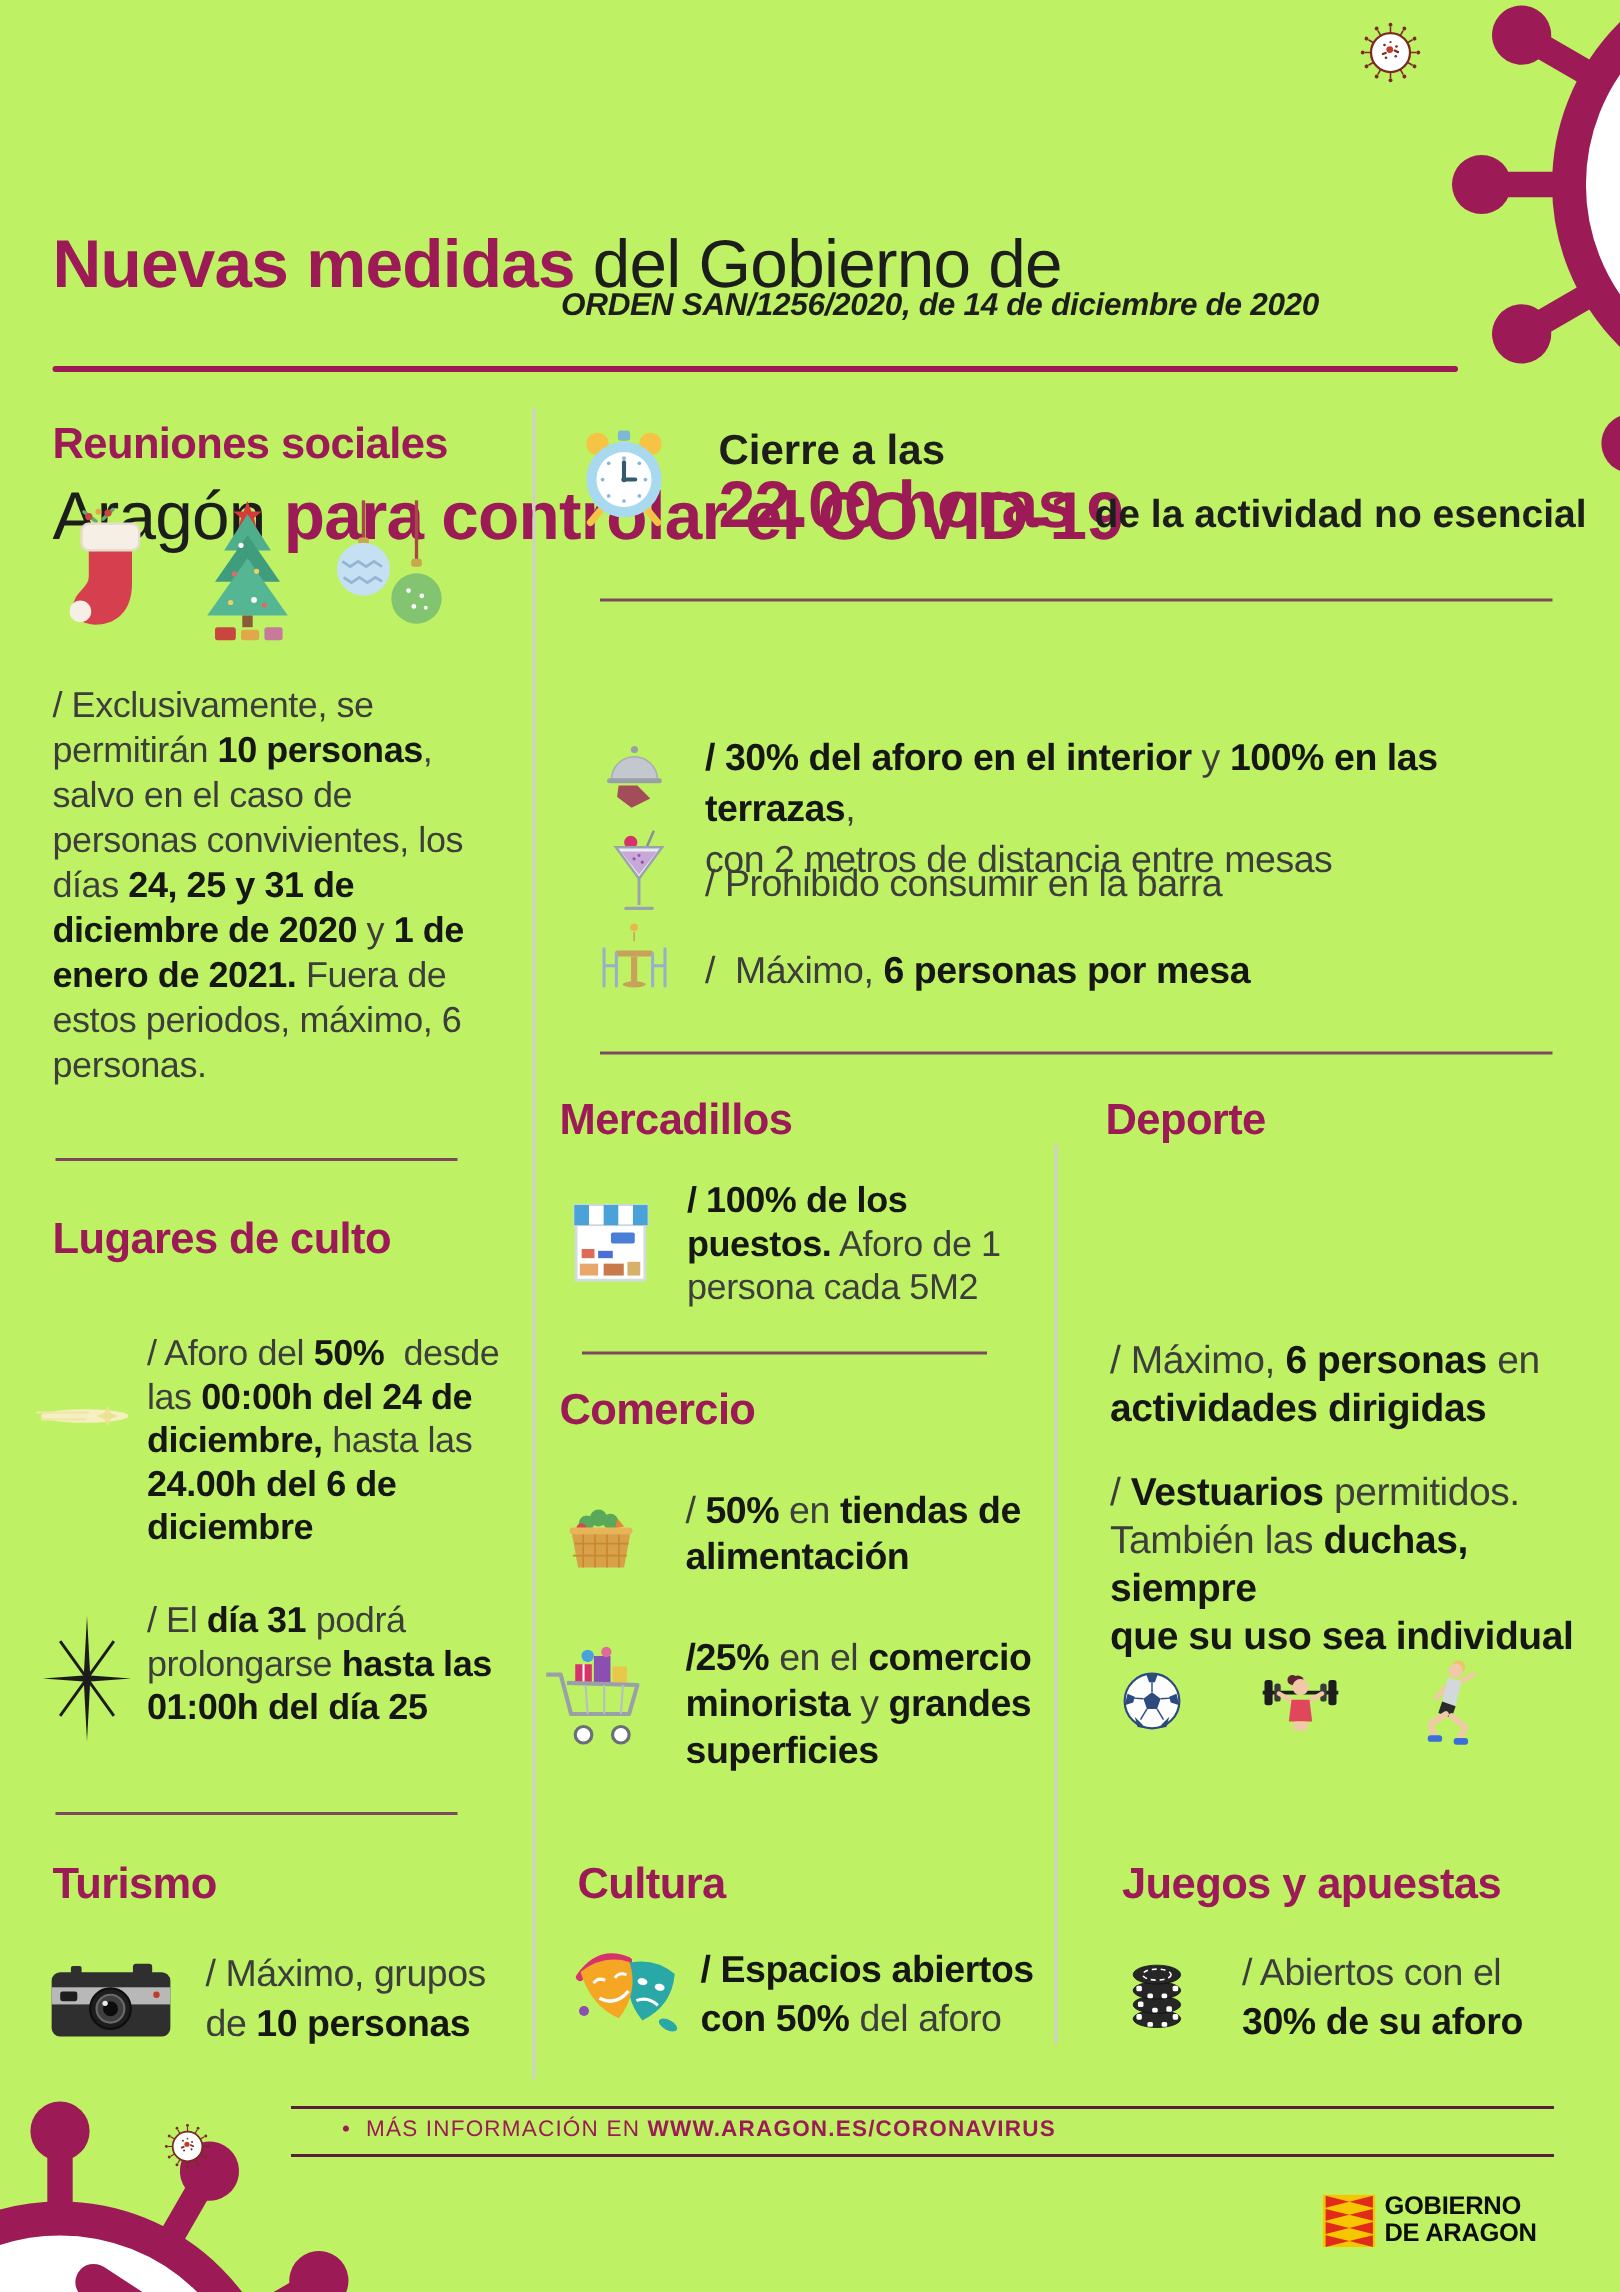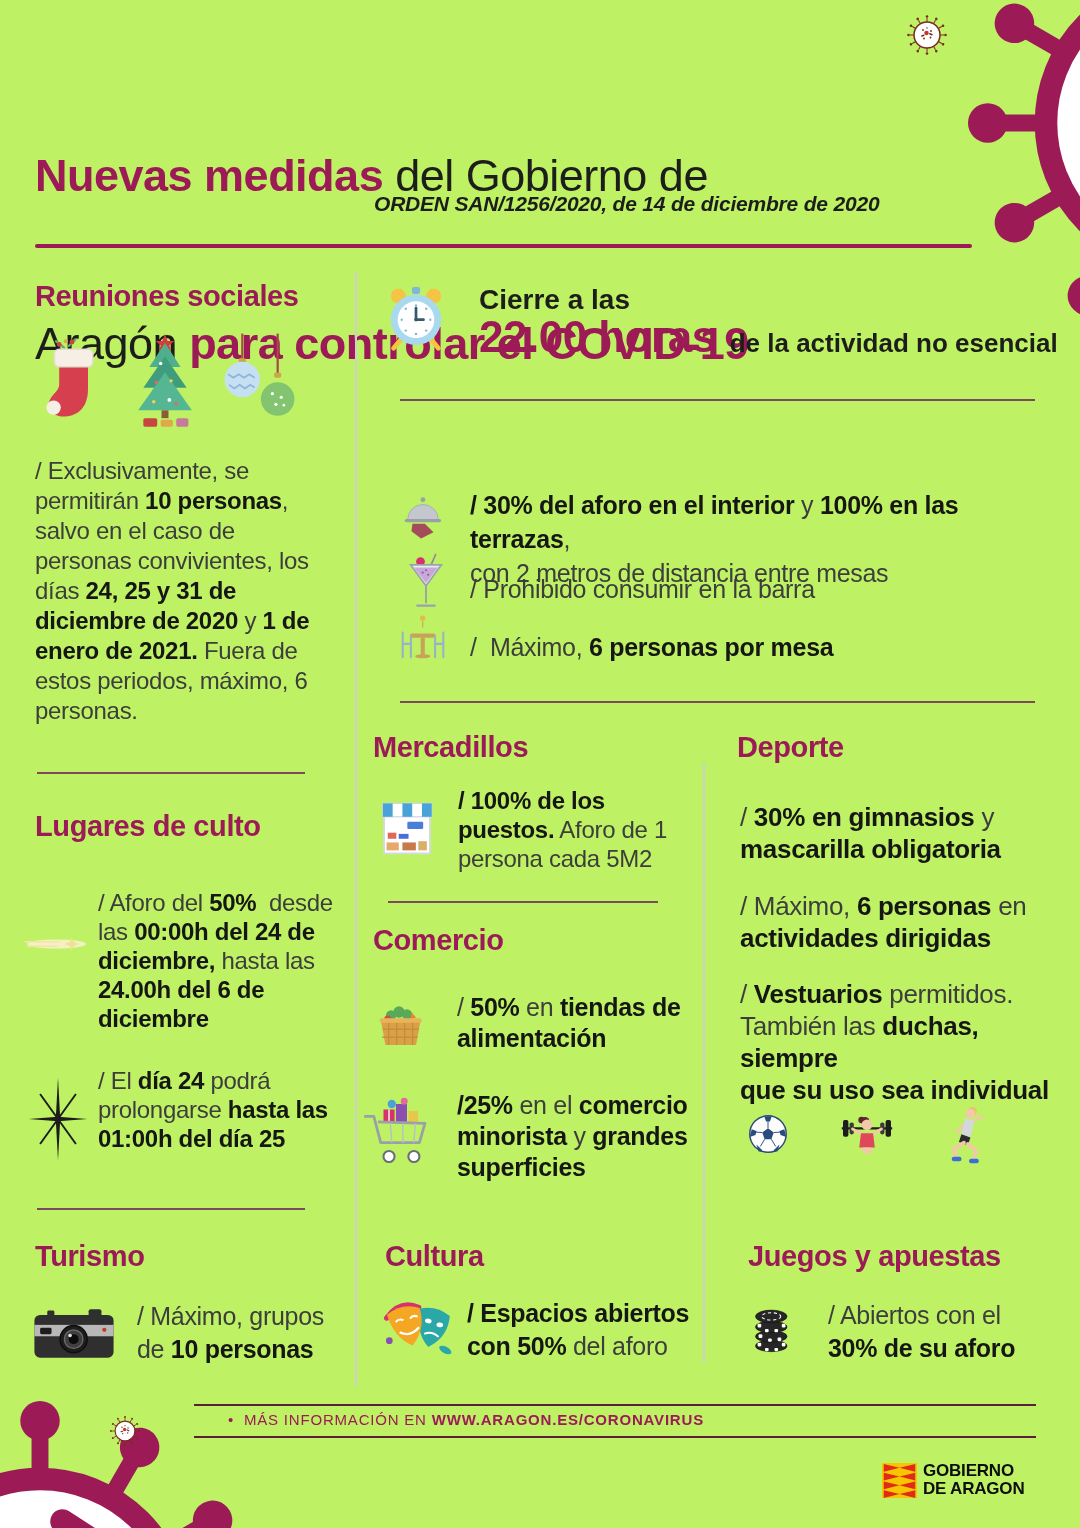--- a/index.html
+++ b/index.html
@@ -546,21 +546,21 @@
   <div class="abs body-s rich" style="left:98px;top:888px;width:250px"><span>/ Aforo del </span><span class="b">50%</span><span>  desde
 las </span><span class="b">00:00h del 24 de
 diciembre,</span><span> hasta las
 </span><span class="b">24.00h del 6 de
 diciembre</span></div>
   <span class="abs" style="left:26px;top:1066px">
     <svg width="64" height="106">
         <use href="#sym-sparkle"></use>
       </svg>
   </span>
-  <div class="abs body-s rich" style="left:98px;top:1066px;width:260px"><span>/ El </span><span class="b">día 24</span><span> podrá
+  <div class="abs body-s rich" style="left:98px;top:1066px;width:260px"><span>/ El </span><span class="b">día 31</span><span> podrá
 prolongarse </span><span class="b">hasta las
 01:00h del día 25</span></div>
 
   <div class="abs hr" style="left:37px;top:1208px;width:268px"></div>
 
   <div class="abs sec-title" style="left:35px;top:1240px">Turismo</div>
   <span class="abs" style="left:33px;top:1303px">
     <svg width="82" height="58">
         <use href="#sym-camera"></use>
       </svg>
@@ -623,22 +623,20 @@
   <span class="abs" style="left:360px;top:1096px">
     <svg width="76" height="74">
         <use href="#sym-cart"></use>
       </svg>
   </span>
   <div class="abs body-m rich" style="left:457px;top:1090px;width:255px"><span class="b">/25%</span><span> en el </span><span class="b">comercio
 minorista</span><span> y </span><span class="b">grandes
 superficies</span></div>
 
   <div class="abs sec-title" style="left:737px;top:731px">Deporte</div>
-  <div class="abs body-dep rich" style="left:740px;top:801px;width:320px"><span>/ </span><span class="b">30% en gimnasios</span><span> y
-</span><span class="b">mascarilla obligatoria</span></div>
   <div class="abs body-dep rich" style="left:740px;top:890px;width:320px"><span>/ Máximo, </span><span class="b">6 personas</span><span> en
 </span><span class="b">actividades dirigidas</span></div>
   <div class="abs body-dep rich" style="left:740px;top:978px;width:325px"><span>/ </span><span class="b">Vestuarios</span><span> permitidos.
 También las </span><span class="b">duchas, siempre
 que su uso sea individual</span></div>
   <span class="abs" style="left:744px;top:1110px">
     <svg width="48" height="48">
         <use href="#sym-soccer"></use>
       </svg>
   </span>

